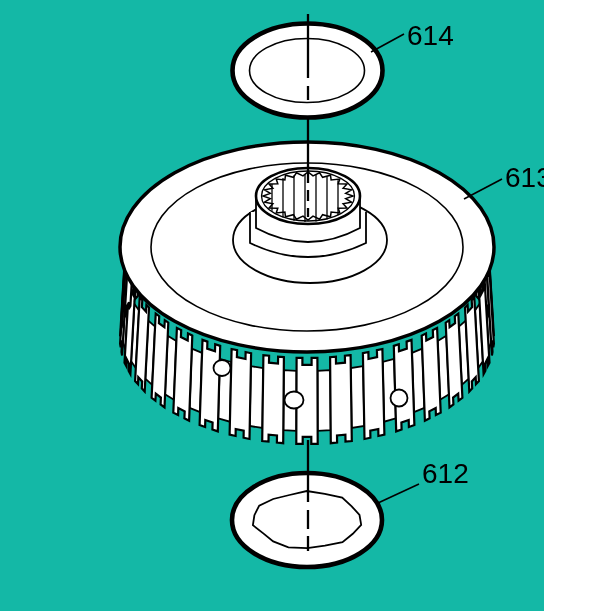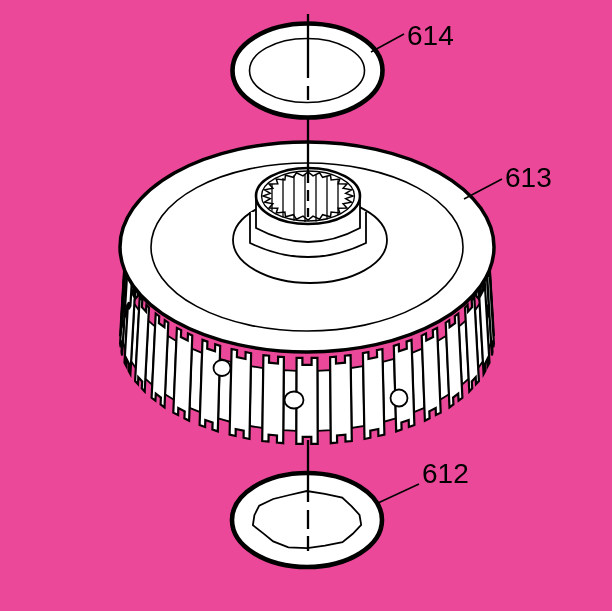--- a/index.html
+++ b/index.html
@@ -2,23 +2,23 @@
 <html><head>
 <meta charset="utf-8">
 <style>
   html, body {
     margin: 0;
     padding: 0;
     background: #ffffff;
   }
   .stage {
     position: relative;
-    width: 612px;
+    width: 544px;
     height: 611px;
-    background: #ec4899;
+    background: #14b8a6;
     overflow: hidden;
   }
   svg { display: block; }
   .callout-text {
     font-family: "Liberation Sans", "DejaVu Sans", sans-serif;
     font-size: 28px;
     font-weight: 400;
     fill: #000000;
   }
 </style>

